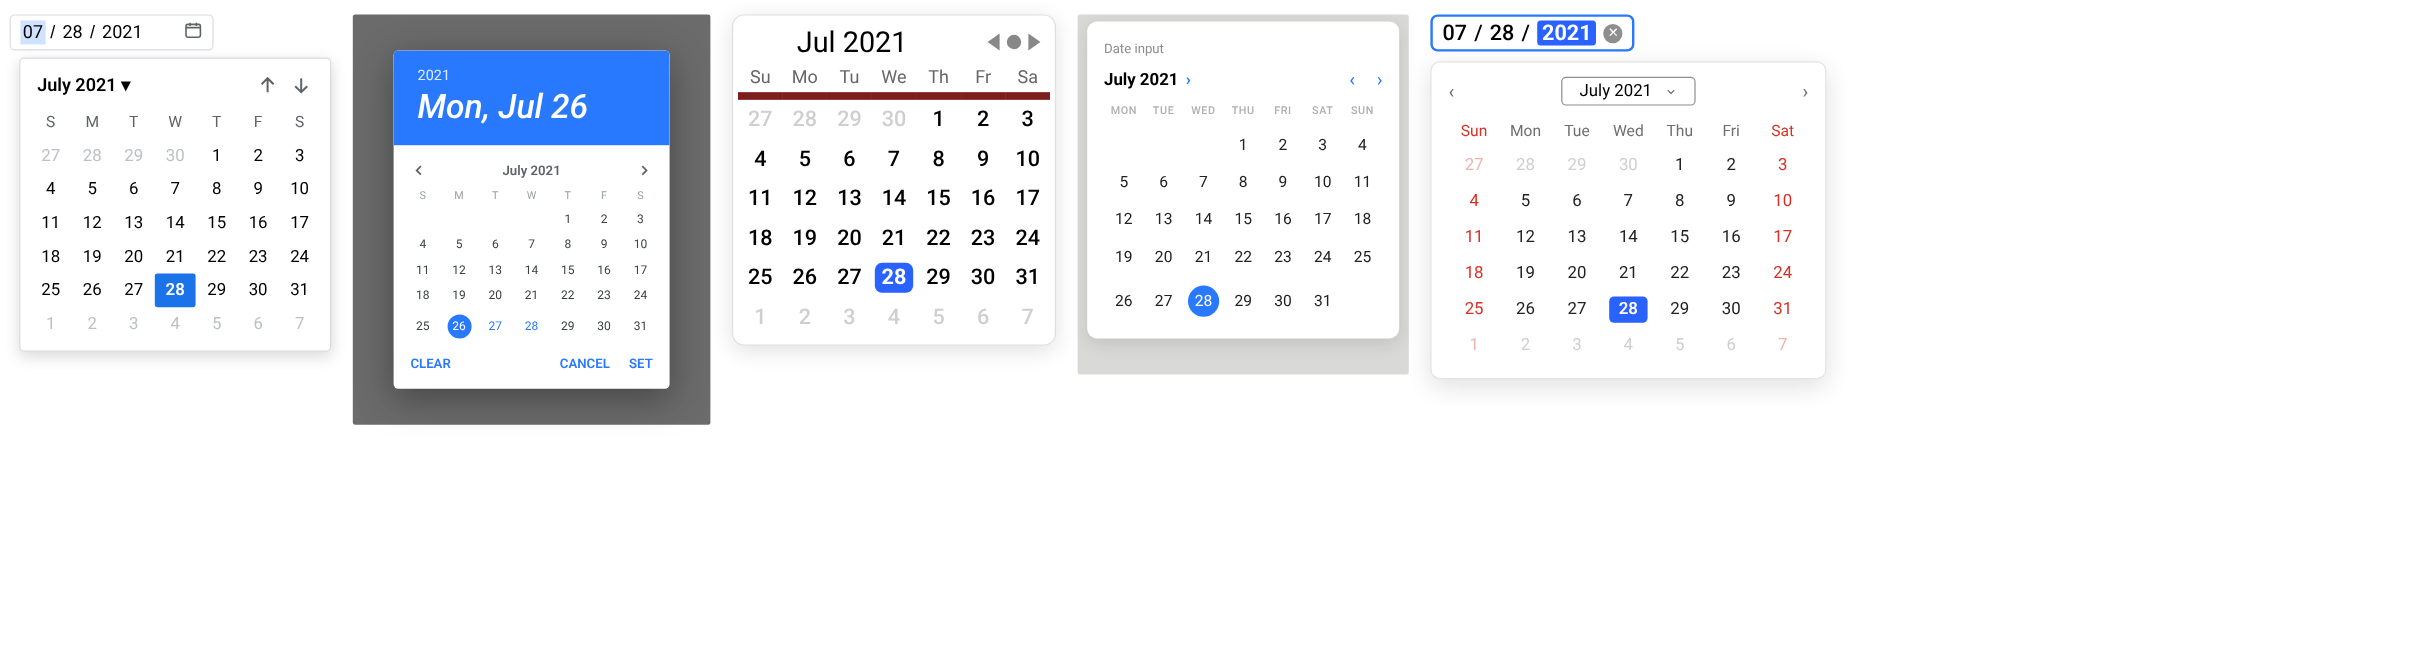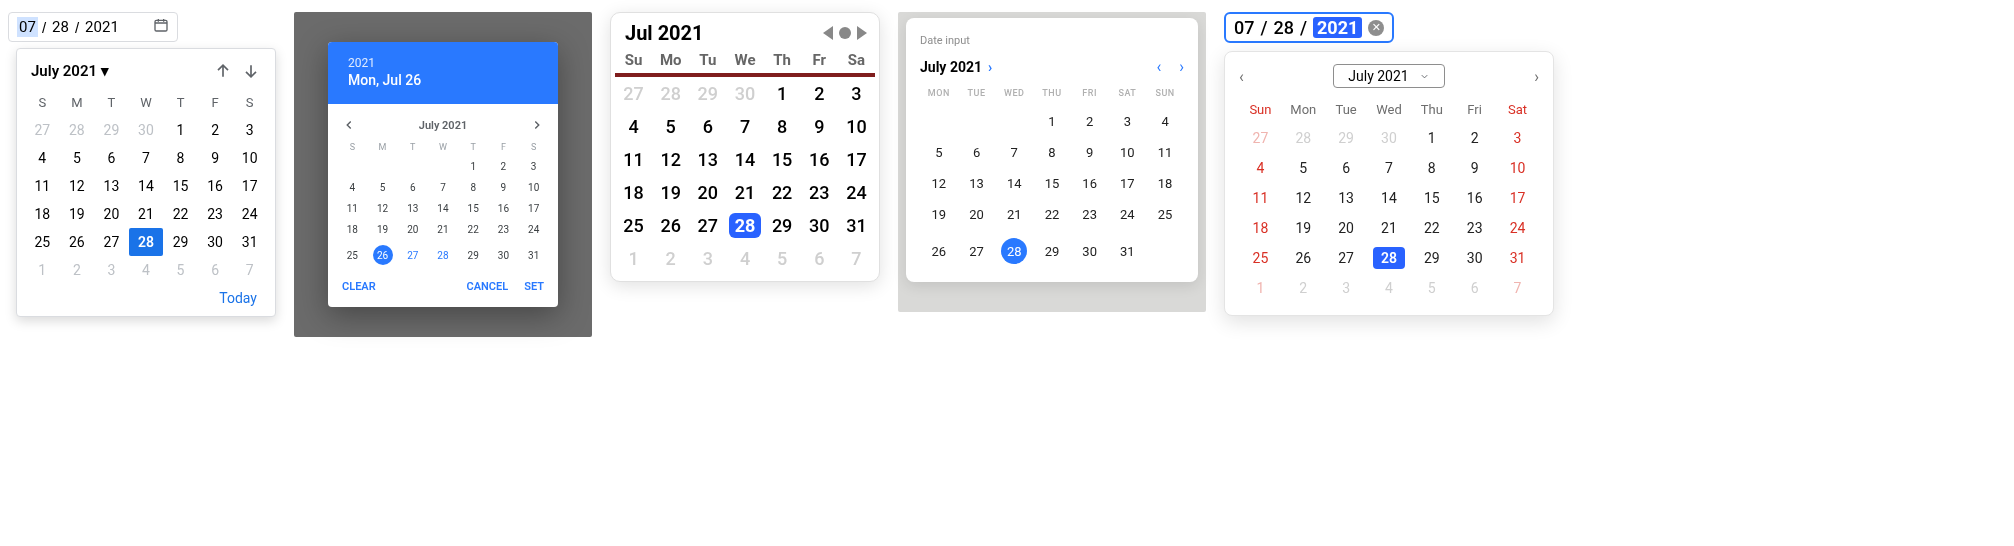--- a/index.html
+++ b/index.html
@@ -29,53 +29,53 @@
   .cal td{text-align:center;font-size:14px;padding:6px 0;cursor:pointer;}
   .cal td.out{color:#bdc1c6;}
   .p1 td.sel{background:var(--blue2);color:#fff;border-radius:2px;font-weight:600;}
   .p1-today{text-align:right;padding:6px 10px 2px;color:var(--blue2);font-size:14px;cursor:pointer;}
 
   
   .p2{background:#6b6b6b;padding:30px 34px 30px;border-radius:2px;}
   .p2-card{width:230px;background:#fff;border-radius:4px;box-shadow:0 8px 30px rgba(0,0,0,.35);overflow:hidden;}
   .p2-hdr{background:#2979ff;color:#fff;padding:14px 20px 16px;}
   .p2-year{font-size:12px;opacity:.85;}
-  .p2-date{font-size:14px;font-weight:500;margin-top:2px;}
+  .p2-date{font-size:28px;font-weight:500;margin-top:2px;font-style:italic;}
   .p2-nav{display:flex;align-items:center;justify-content:space-between;padding:14px 14px 4px;}
   .p2-nav svg{width:14px;height:14px;stroke:#5f6368;fill:none;stroke-width:2.5;cursor:pointer;}
   .p2-month{font-size:11px;font-weight:600;color:#5f6368;}
   .p2 .cal{margin:0 auto;width:92%;}
   .p2 th{font-size:9px;color:#9aa0a6;padding:6px 0 4px;}
   .p2 td{font-size:10px;padding:5px 0;color:#3c4043;}
   .p2 td.sel span{background:#2979ff;color:#fff;border-radius:50%;width:20px;height:20px;display:inline-flex;align-items:center;justify-content:center;}
   .p2 td.link{color:#2979ff;}
   .p2-actions{display:flex;justify-content:space-between;padding:10px 14px 14px;font-size:11px;font-weight:600;color:#2979ff;align-items:center;}
   .p2-actions span{cursor:pointer;}
   .p2-actions .right{display:flex;gap:16px;}
 
   
   .p3-wrap{display:flex;flex-direction:column;}
   .p3-input{font-size:26px;font-weight:600;margin-bottom:6px;}
   .p3-input .seg.sel{background:#2962ff;color:#fff;border-radius:6px;padding:0 4px;}
   .p3{width:270px;border:1px solid #e0e0e0;border-radius:10px;box-shadow:0 4px 18px rgba(0,0,0,.12);padding:6px 4px 6px;}
   .p3-hdr{display:flex;align-items:center;justify-content:space-between;padding:2px 8px 2px 10px;}
-  .p3-title{font-size:20px;font-weight:700;}
+  .p3-title{font-size:24px;font-weight:400;margin-left:39px;}
   .p3-nav{display:flex;align-items:center;gap:6px;color:#888;}
   .p3-nav .tri{width:0;height:0;border-top:7px solid transparent;border-bottom:7px solid transparent;cursor:pointer;}
   .p3-nav .tri.l{border-right:10px solid #888;}
   .p3-nav .tri.r{border-left:10px solid #888;}
   .p3-nav .dot{width:12px;height:12px;background:#888;border-radius:50%;cursor:pointer;}
-  .p3 .cal th{font-size:15px;font-weight:700;color:#666;border-bottom:4px solid #7f1d1d;padding:4px 0;}
+  .p3 .cal th{font-size:15px;font-weight:400;color:#666;border-bottom:6px solid #7f1d1d;padding:4px 0;}
   .p3 .cal td{font-size:18px;font-weight:500;padding:6px 0;}
   .p3 td.out{color:#cfcfcf;}
   .p3 td.sel span{background:#2962ff;color:#fff;border-radius:6px;padding:2px 6px;font-weight:700;}
 
   
   .p4-wrap{background:#d9d9d7;padding:6px 8px 30px;border-radius:2px;}
-  .p4{width:292px;background:#fff;border-radius:8px;padding:16px 14px 10px;box-shadow:0 4px 14px rgba(0,0,0,.1);}
+  .p4{width:260px;background:#fff;border-radius:8px;padding:16px 14px 10px;box-shadow:0 4px 14px rgba(0,0,0,.1);}
   .p4-label{font-size:11px;color:#8e8e8e;margin-bottom:10px;}
   .p4-hdr{display:flex;align-items:center;justify-content:space-between;margin-bottom:8px;}
   .p4-title{font-size:14px;font-weight:700;display:flex;align-items:center;gap:6px;}
   .p4 .chev{color:#2979ff;cursor:pointer;}
   .p4-nav{display:flex;gap:18px;font-size:16px;}
   .p4 .cal th{font-size:9px;font-weight:500;color:#b0b0b0;letter-spacing:.5px;padding:4px 0 8px;}
   .p4 td{font-size:13px;padding:8px 0;color:#222;}
   .p4 td.sel span{background:#2979ff;color:#fff;border-radius:50%;width:26px;height:26px;display:inline-flex;align-items:center;justify-content:center;}
   .p4-actions{display:flex;justify-content:space-between;border-top:1px solid #eee;margin-top:8px;padding-top:10px;font-size:13px;color:#2979ff;}
   .p4-actions span{cursor:pointer;}
@@ -190,21 +190,20 @@
             <td class="out">1</td>
             <td class="out">2</td>
             <td class="out">3</td>
             <td class="out">4</td>
             <td class="out">5</td>
             <td class="out">6</td>
             <td class="out">7</td>
           </tr>
         </tbody>
     </table>
-    <div class="p1-today">Today</div>
   </div>
 </div>
 
 <div class="p2">
   <div class="p2-card">
     <div class="p2-hdr">
       <div class="p2-year">2021</div>
       <div class="p2-date">Mon, Jul 26</div>
     </div>
     <div class="p2-nav">

